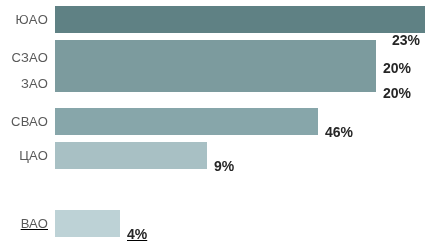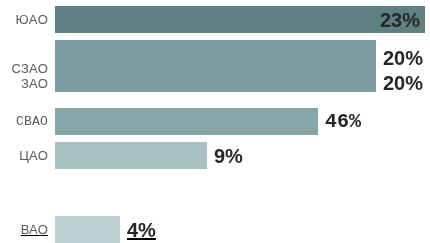--- a/index.html
+++ b/index.html
@@ -42,25 +42,26 @@
     height: 100%;
     flex: 1 1 auto;
     display: flex;
     align-items: center;
   }
   .bar {
     height: 100%;
     flex: 0 0 auto;
   }
   .val-label {
-    font-size: 20px;
+    font-size: 14px;
     font-weight: bold;
     color: #262626;
     line-height: 1;
     white-space: nowrap;
+    margin-top: 20px;
   }
   .val-outside {
     margin-left: 7px;
   }
   .val-inside {
     position: absolute;
     right: 5px;
     top: 50%;
     transform: translateY(-50%);
   }
@@ -70,48 +71,48 @@
 
 <div id="chart">
     <div class="row" style="top: 6px; height: 27px;">
       <div class="cat-label">ЮAO</div>
       <div class="bar-area">
         <div class="bar" style="width: 370px; background: rgb(95, 129, 132); position: relative;">
           <div class="val-label val-inside">23%</div>
         </div>
       </div>
     </div>
-    <div class="row" style="top: 40px; height: 35px; align-items: flex-end;">
+    <div class="row" style="top: 40px; height: 35px;">
       <div class="cat-label">СЗАО</div>
       <div class="bar-area">
         <div class="bar" style="width: 321px; background: rgb(124, 155, 158);"></div>
         <div class="val-label val-outside">20%</div>
       </div>
     </div>
     <div class="row" style="top: 74px; height: 18px;">
       <div class="cat-label">ЗАО</div>
       <div class="bar-area">
         <div class="bar" style="width: 321px; background: rgb(124, 155, 158);"></div>
         <div class="val-label val-outside">20%</div>
       </div>
     </div>
-    <div class="row" style="top: 108px; height: 27px; font-family: Liberation Mono, monospace;">
+    <div class="row" style="top: 108px; height: 27px;">
       <div class="cat-label">СВАО</div>
       <div class="bar-area">
         <div class="bar" style="width: 263px; background: rgb(135, 166, 170);"></div>
         <div class="val-label val-outside">46%</div>
       </div>
     </div>
     <div class="row" style="top: 142px; height: 27px; justify-content: flex-end;">
       <div class="cat-label">ЦАО</div>
       <div class="bar-area">
         <div class="bar" style="width: 152px; background: rgb(168, 192, 196);"></div>
         <div class="val-label val-outside">9%</div>
       </div>
     </div>
-    <div class="row" style="top: 216px; height: 27px; text-decoration: underline;">
+    <div class="row" style="top: 210px; height: 27px; text-decoration: underline;">
       <div class="cat-label">ВАО</div>
       <div class="bar-area">
         <div class="bar" style="width: 65px; background: rgb(189, 210, 214);"></div>
         <div class="val-label val-outside">4%</div>
       </div>
     </div>
   </div>
 
 </body></html>

